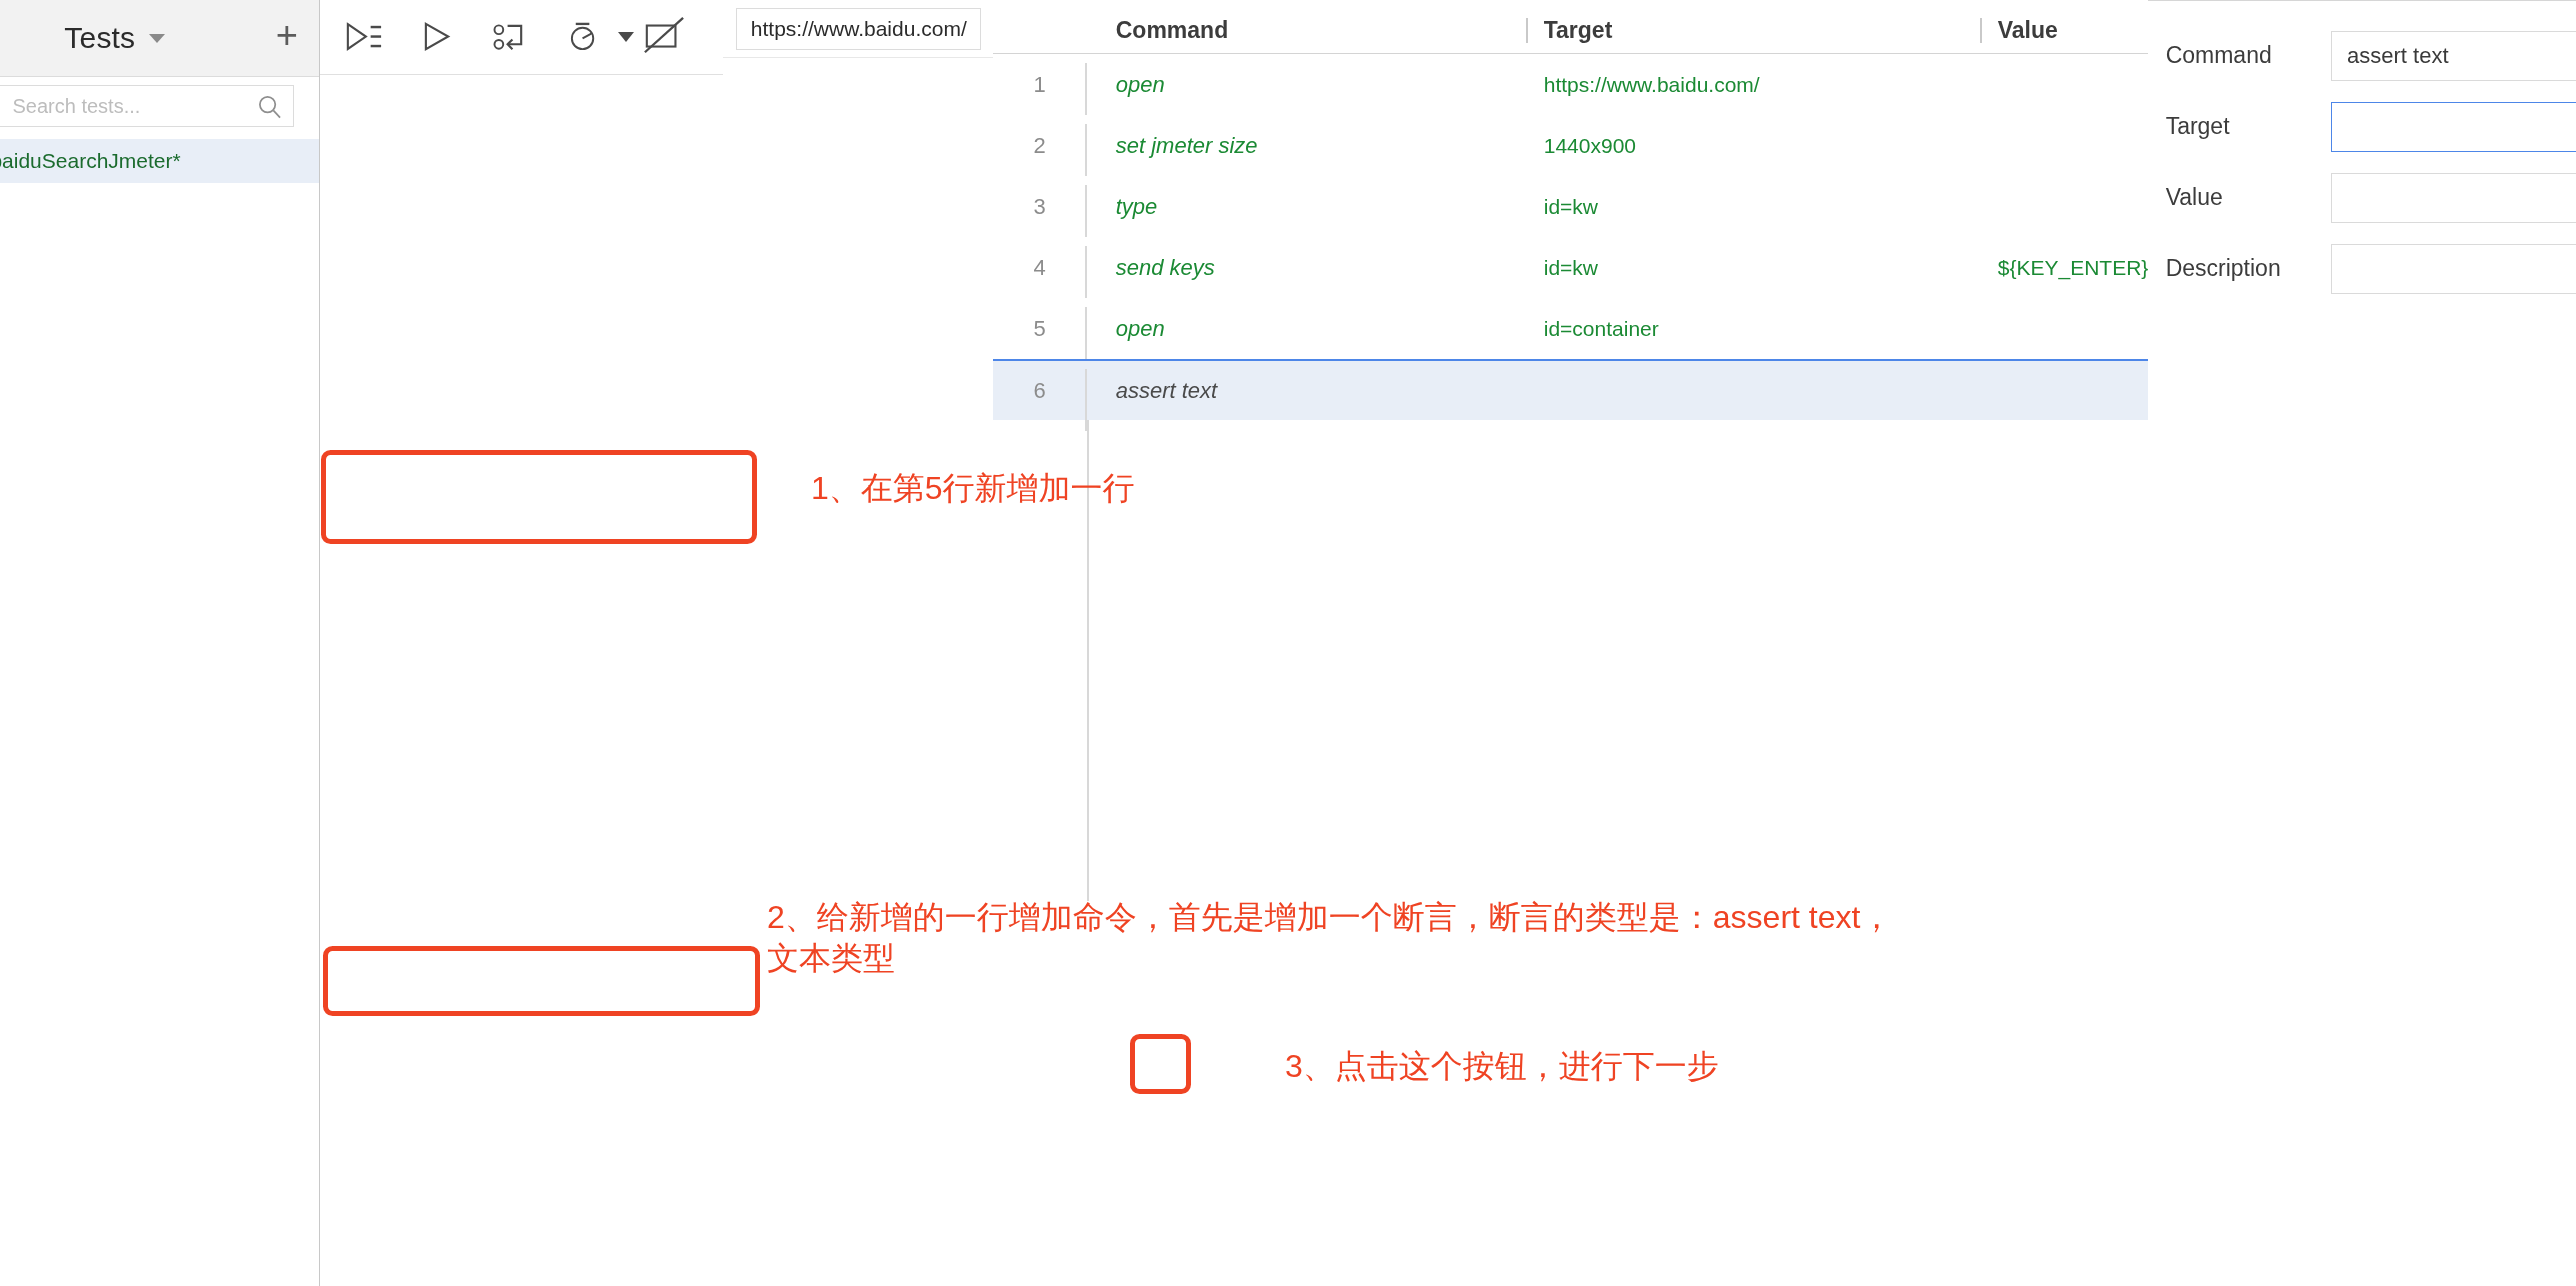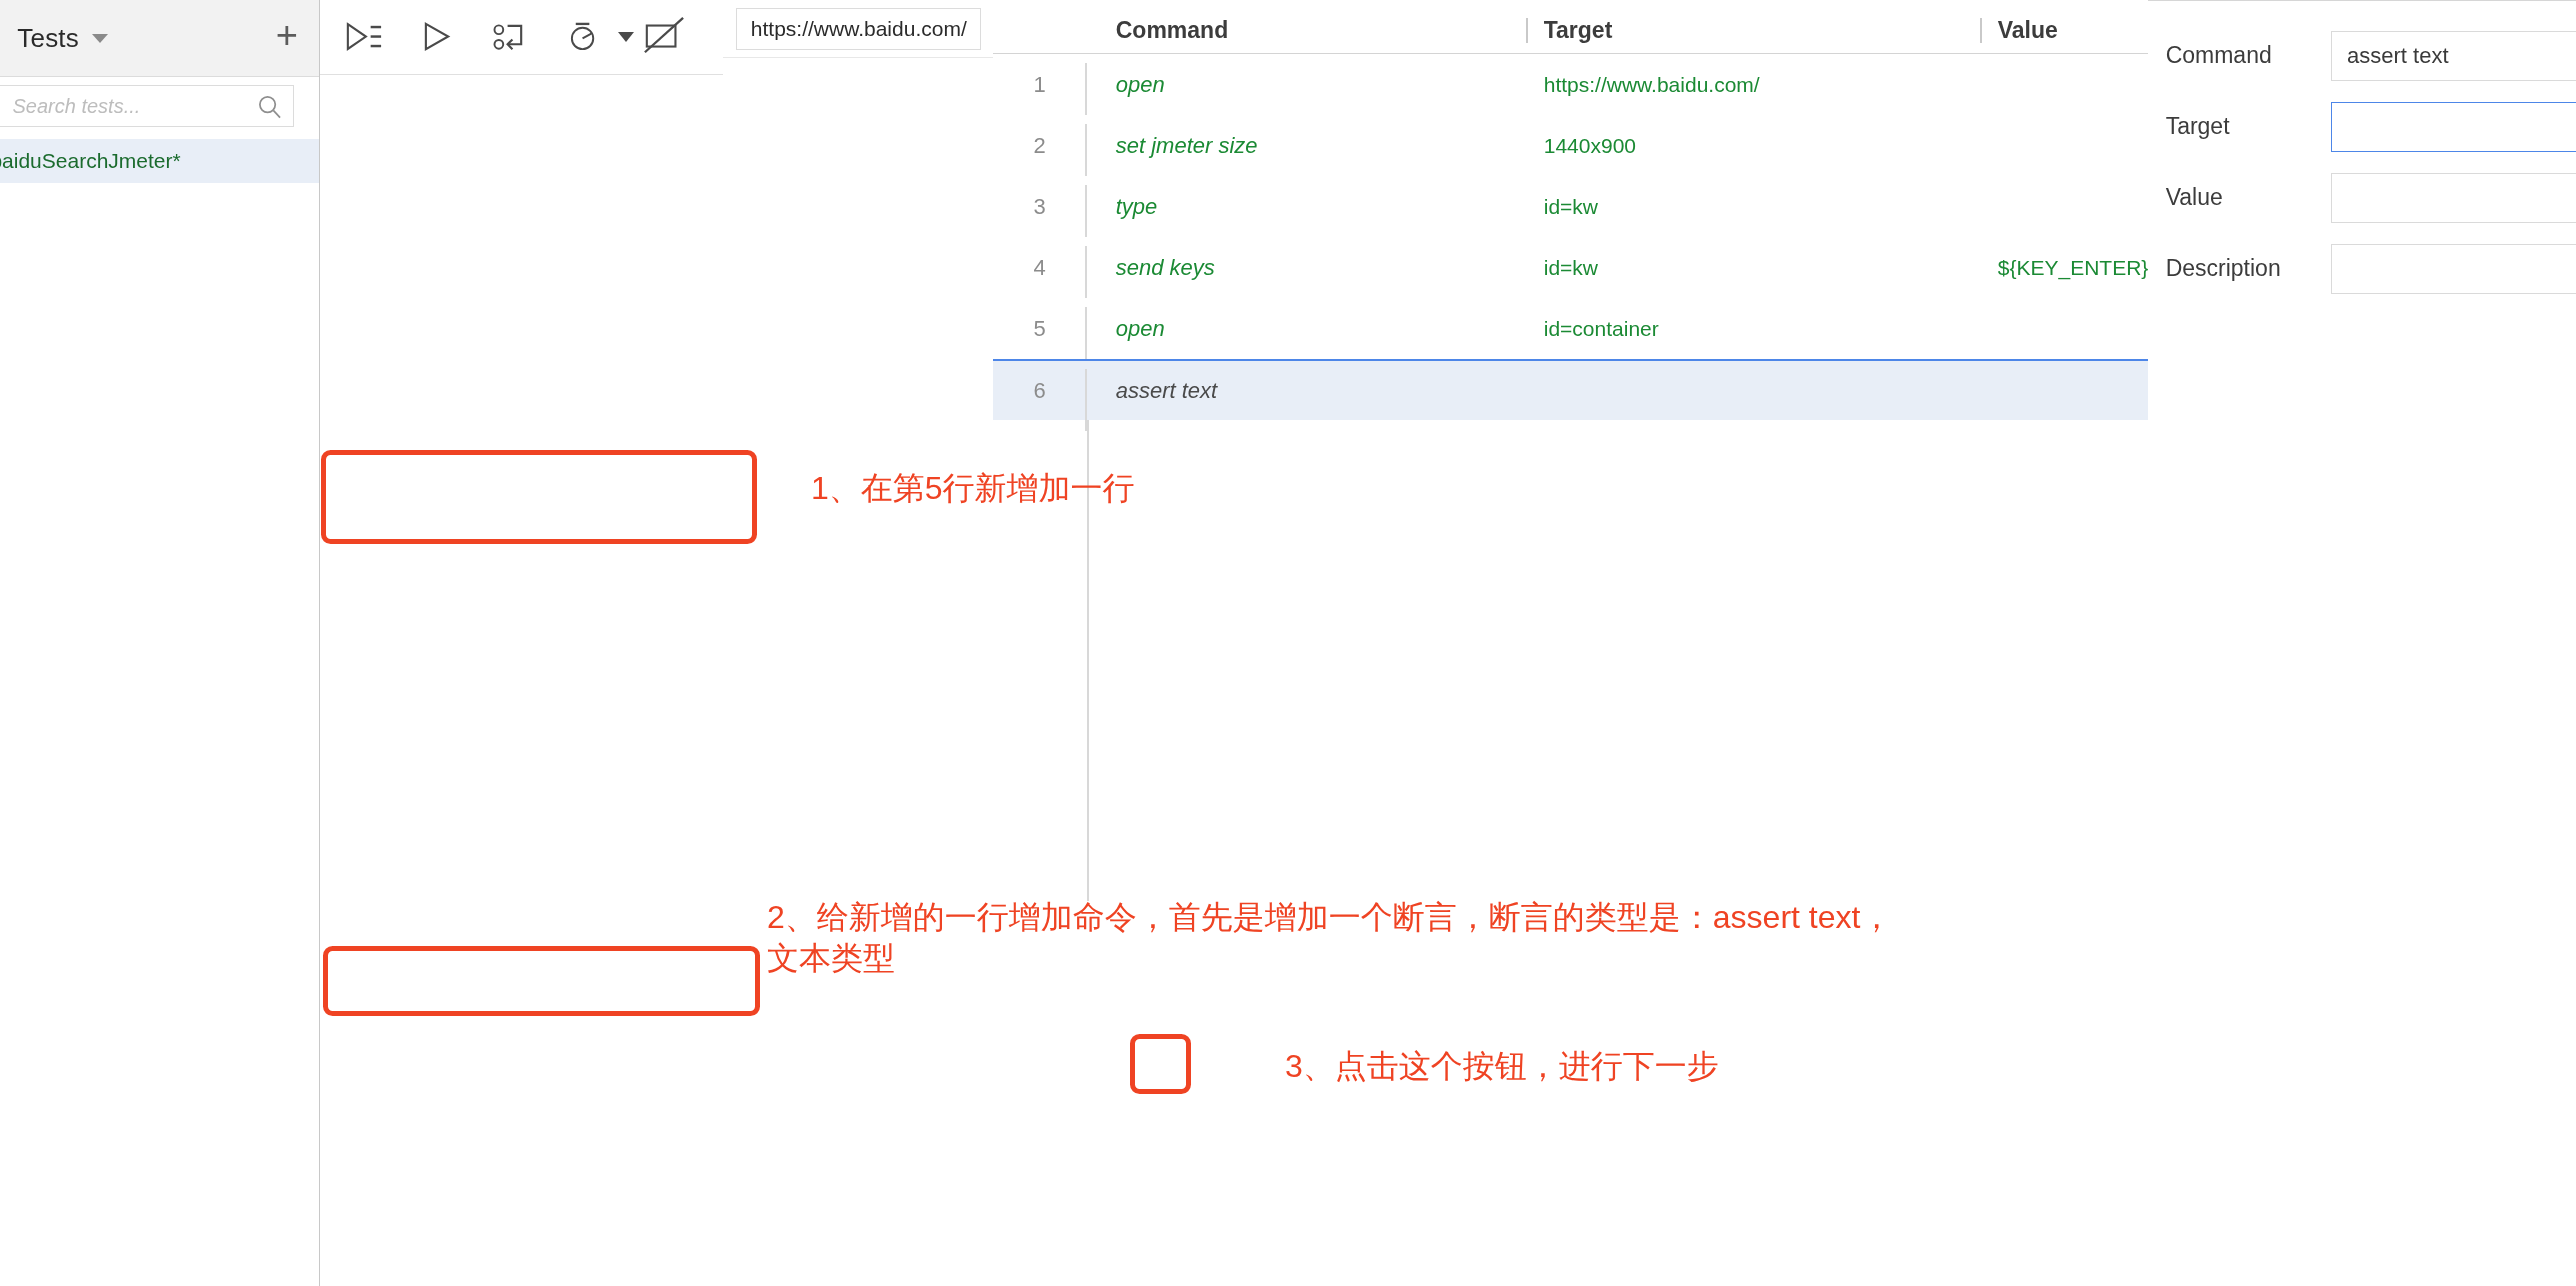--- a/index.html
+++ b/index.html
@@ -19,36 +19,36 @@
     display: flex; flex-direction: column;
     flex: 0 0 320px;
   }
   .sidebar-header {
     height: 77px; background: #f2f2f2;
     border-bottom: 1px solid #dcdcdc;
     display: flex; align-items: center;
     padding: 0 21px 0 17.3px;
   }
   .sidebar-title {
-    font-size: 26px; color: #2b2b2b; letter-spacing: 0.2px;
+    font-size: 30px; color: #2b2b2b; letter-spacing: 0.2px; margin-left: 47px;
   }
   .caret-down {
     width: 0; height: 0; margin-left: 13.5px;
     border-left: 8.7px solid transparent;
     border-right: 8.7px solid transparent;
     border-top: 9.6px solid #8a8a8a;
   }
   .sidebar-plus {
     margin-left: auto; font-size: 38px; font-weight: 300;
     color: #5c5c5c; line-height: 1; cursor: pointer;
     position: relative; top: -2.9px;
   }
   .search-wrap {
     height: 60px; padding: 7.7px 11.5px 9.6px 11.5px;
-    display: flex; align-items: center; font-style: italic;
+    display: flex; align-items: center;
   }
   .search-box {
     flex: 1; height: 42px; border: 1px solid #dcdcdc; background: #fff;
     display: flex; align-items: center; padding: 0 11.5px 0 13.5px;
     position: relative; left: -13.5px; width: 333px;
   }
   .search-ph { font-size: 20px; color: #bdbdbd; flex: 1; }
   .search-ico { width: 25px; height: 25px; flex: 0 0 25px; }
 
   .test-list { padding-top: 1.9px; }

